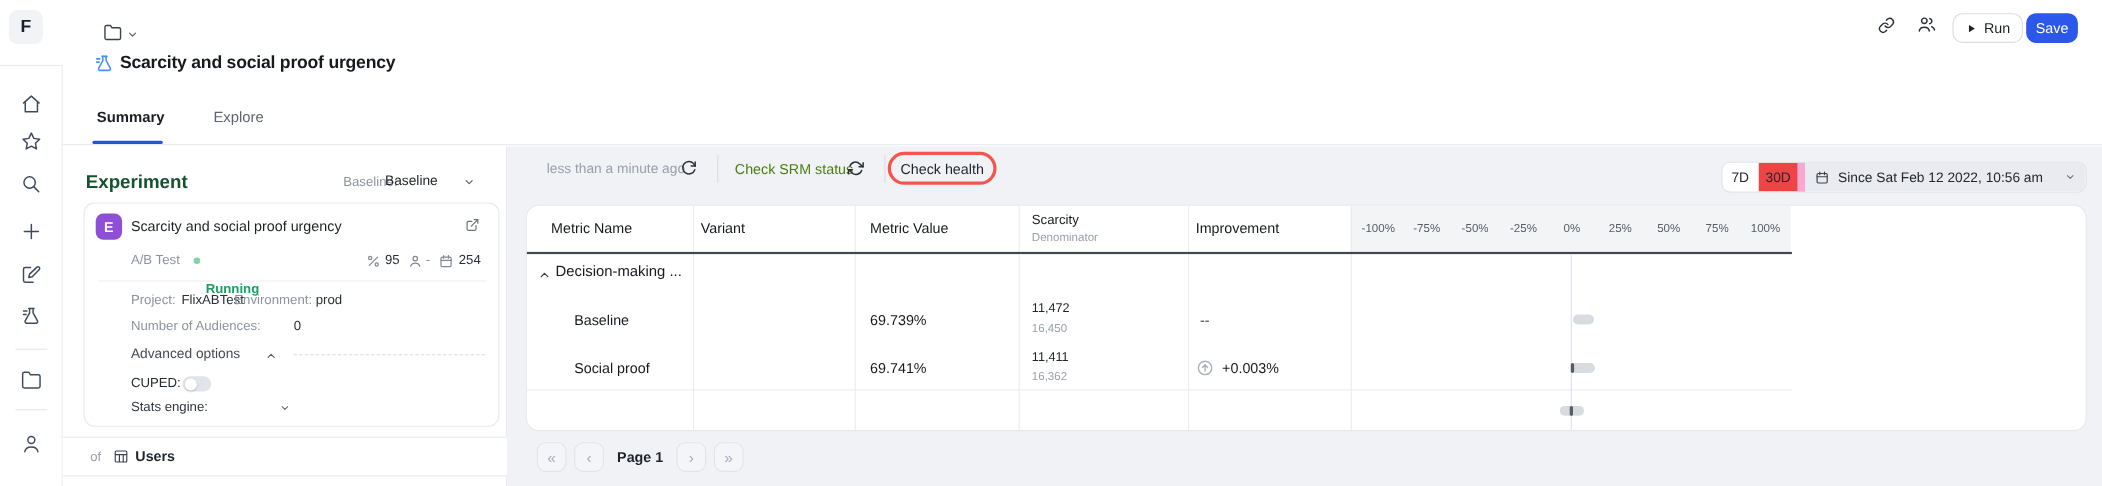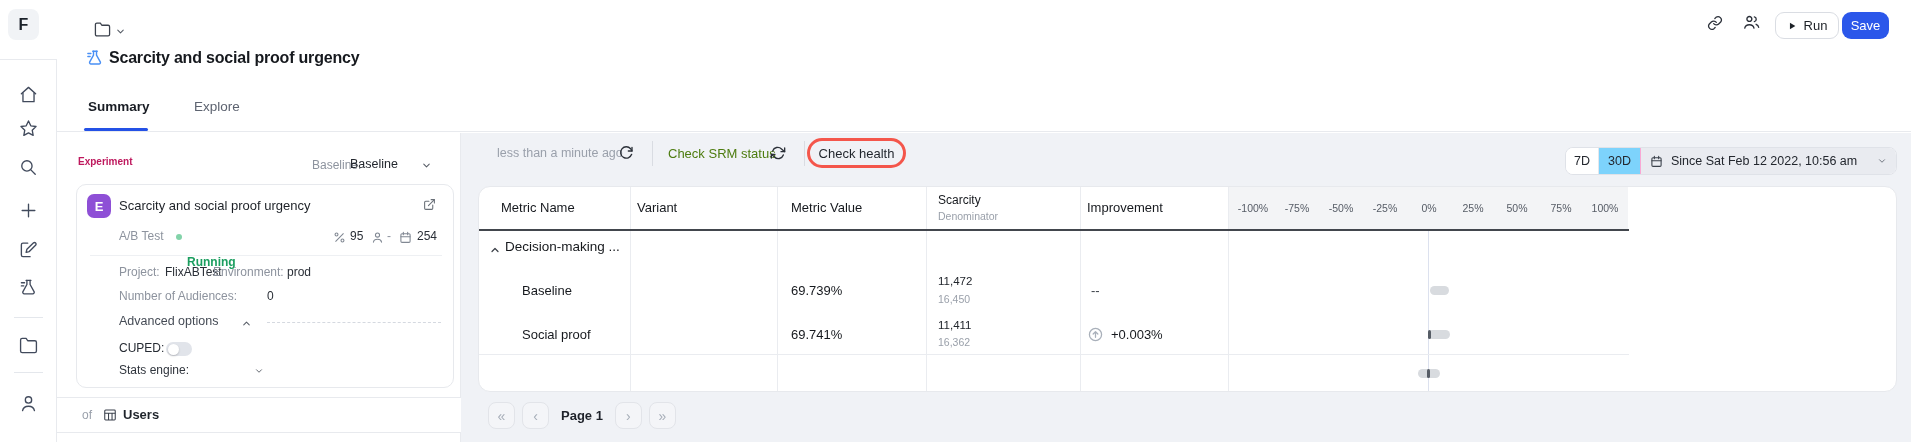--- a/index.html
+++ b/index.html
@@ -38,21 +38,21 @@
 
   
   .tabs-line { left:57px; top:131px; width:1854px; height:1px; background:#e8eaee; }
   .tab-summary { left:88px; top:99px; font-size:13.5px; font-weight:700; color:#191d24; }
   .tab-underline { left:84px; top:128px; width:64px; height:3px; background:#2451e6; border-radius:2px; }
   .tab-explore { left:194px; top:99px; font-size:13.5px; font-weight:500; color:#5d6370; }
 
   
   .left-panel { left:57px; top:133px; width:404px; height:309px; background:#fff;
                 border-right:1px solid #e8eaee; }
-  .exp-heading { left:78px; top:156px; font-size:10px; font-weight:700; color:#be185d; }
+  .exp-heading { left:78px; top:156px; font-size:17px; font-weight:700; color:#14532d; }
   .baseline-label { left:312px; top:158px; font-size:12px; color:#8d939e;text-align:center; }
   .baseline-value { left:350px; top:157px; font-size:12.5px; font-weight:500; color:#23272e; }
   .baseline-chevron { left:421px; top:160px; color:#565c66; }
 
   .exp-card { left:76px; top:184px; width:378px; height:204px; border:1px solid #e7e9ed;
               border-radius:10px; background:#fff; }
   .badge { left:10px; top:9px; width:24px; height:24px; border-radius:7px; background:#8e4fd6;
            color:#fff; font-size:13px; font-weight:700; display:flex; align-items:center;
            justify-content:center; }
   .card-title { left:42px; top:13px; font-size:13px; font-weight:500; color:#1d2127; }
@@ -98,21 +98,21 @@
   .sync-ic { left:770px; top:145px; color:#2b3038; }
   .health-annot { left:807px; top:138px; width:99px; height:30px; border:3px solid #f4564b;
                   border-radius:16px; display:flex; align-items:center; justify-content:center; }
   .health-label { font-size:13px; font-weight:500; color:#1f242b; }
 
   .range-group { left:1565px; top:147px; width:332px; height:28px; display:flex;
                  border:1px solid #dfe2e8; border-radius:8px; overflow:hidden; background:#fff; }
   .seg { display:flex; align-items:center; justify-content:center; font-size:12.5px;
          font-weight:500; color:#23272e; }
   .seg-7d { width:33px; border-right:1px solid #e4e7ec; background:#fff; }
-  .seg-30d { width:42px; border-right:1px solid #f9a8d4; background:#7dd3fc; }
+  .seg-30d { width:42px; border-right:7px solid #f9a8d4; background:#ef4444; }
   .seg-date { flex:1; background:#e9ebf0; gap:8px; padding:0 9px; justify-content:flex-start; }
   .seg-date .txt { font-size:12.5px; color:#23272e; }
   .seg-date .chev { margin-left:auto; color:#656b76; }
 
   
   .table-card { left:478px; top:186px; width:1419px; height:206px; background:#fff;
                 border:1px solid #e7e9ed; border-radius:12px; }
   .chart-head { left:749px; top:0; width:400px; height:42px; background:#f3f4f6;
                 border-top-right-radius:0; }
   .cv { top:0; width:1px; height:204px; background:#eaecf0; }

